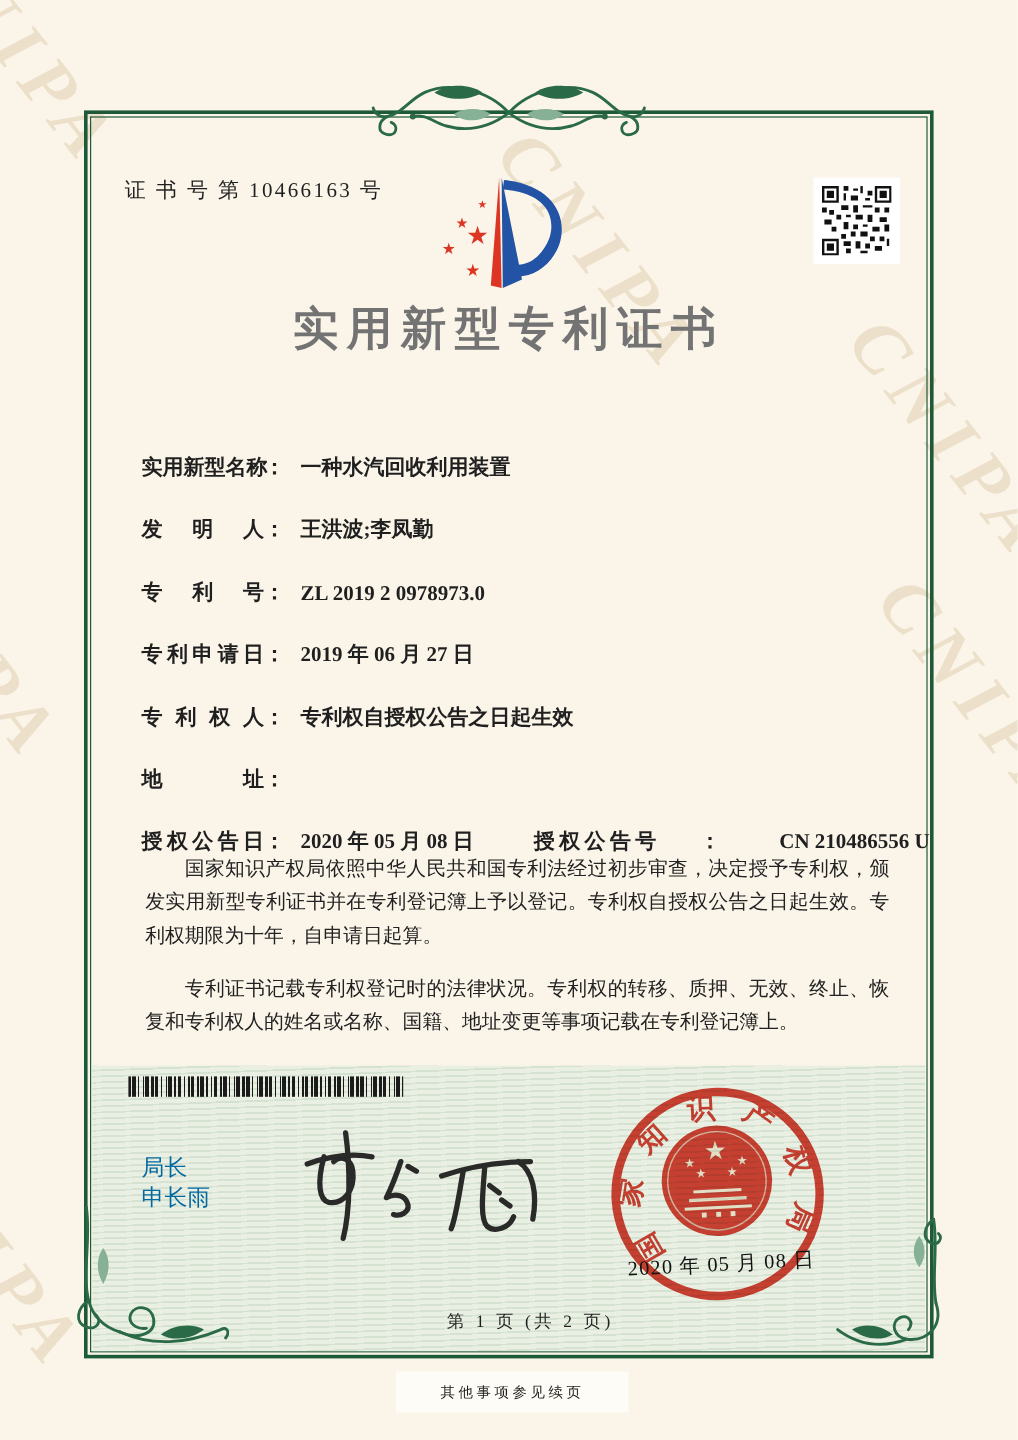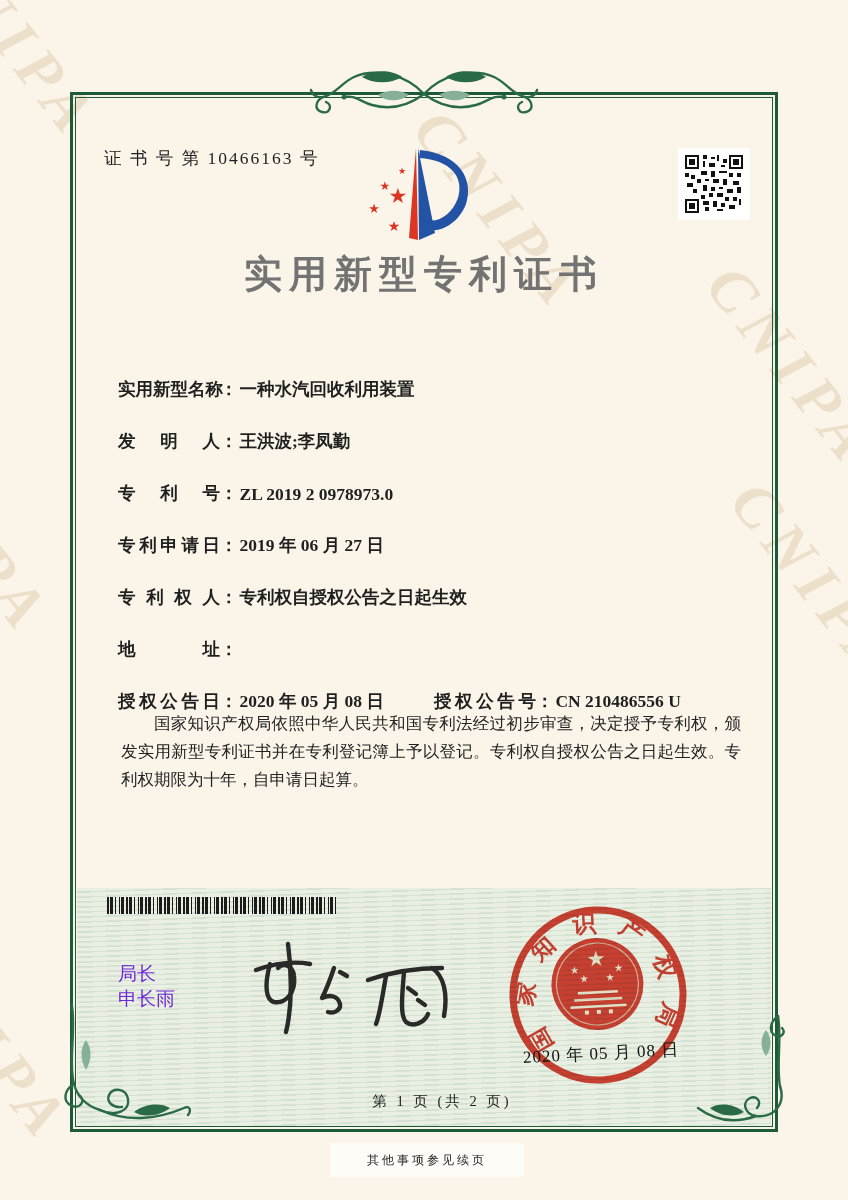--- a/index.html
+++ b/index.html
@@ -39,33 +39,33 @@
   .cert-no{left:104px;top:146px;font-size:17.5px;letter-spacing:2px;z-index:2;}
   .logo{left:340px;top:128px;z-index:2;}
   .qr-box{left:678px;top:148px;width:72px;height:72px;background:#ffffff;z-index:2;
     display:flex;align-items:center;justify-content:center;}
   .title{left:0;top:249px;width:100%;text-align:center;z-index:2;
     font-size:38px;font-weight:700;letter-spacing:7px;color:#737373;}
   
   .fields{left:118px;top:349px;z-index:2;font-size:17.5px;}
   .frow{display:flex;align-items:flex-end;height:52px;white-space:nowrap;font-weight:bold;}
   .flabel{display:inline-block;width:102px;text-align:justify;text-align-last:justify;}
-  .fvalue{margin-left:2px;}
-  .g2{display:inline-flex;align-items:baseline;margin-left:50px;}
+  .fvalue{margin-left:13px;}
+  .g2{display:inline-flex;align-items:baseline;margin-left:50px;gap:36px;}
   
   .body-text{left:105px;top:694px;width:652px;z-index:2;
     font-size:16.5px;line-height:28px;text-align:justify;color:#222;}
   .body-text p{margin:16px;text-indent:2em;}
   
   .barcode{left:107px;top:897px;width:229px;height:17px;z-index:2;
     background:repeating-linear-gradient(90deg,#1b1b1b 0 2px,transparent 2px 3px,
       #1b1b1b 3px 6px,transparent 6px 8px,#1b1b1b 8px 9px,transparent 9px 12px,
       #1b1b1b 12px 13px,transparent 13px 14px,#1b1b1b 14px 17px,transparent 17px 19px);}
   .official{left:118px;top:964px;z-index:2;
-    font-family:"Liberation Sans","DejaVu Sans",sans-serif;font-size:19px;color:#6d28d9;}
+    font-family:"Liberation Sans","DejaVu Sans",sans-serif;font-size:19px;color:#0369a1;}
   .official div{line-height:19px;}
   .official .nm{margin-top:6px;}
   .sig{left:236px;top:928px;z-index:3;}
   .seal{left:504px;top:901px;width:188px;height:188px;z-index:3;
     transform:rotate(-3deg);mix-blend-mode:multiply;}
   .seal svg{position:absolute;inset:0;}
   .seal-date{position:absolute;left:-8px;right:-8px;bottom:24px;text-align:center;
     font-size:17px;letter-spacing:1px;color:#141414;}
   .pageinfo{left:0;top:1092px;width:100%;text-align:center;z-index:2;
     font-size:14.5px;letter-spacing:3px;transform:translateX(18px);}
@@ -183,20 +183,21 @@
     <span class="g2">
       <span class="flabel">授权公告号</span>
         <span>：</span>
       <span class="fvalue">CN 210486556 U</span>
     </span>
   </div>
 </div>
 
 <div class="abs body-text">
   <p>国家知识产权局依照中华人民共和国专利法经过初步审查，决定授予专利权，颁发实用新型专利证书并在专利登记簿上予以登记。专利权自授权公告之日起生效。专利权期限为十年，自申请日起算。</p>
+  <p>专利证书记载专利权登记时的法律状况。专利权的转移、质押、无效、终止、恢复和专利权人的姓名或名称、国籍、地址变更等事项记载在专利登记簿上。</p>
 </div>
 
 <div class="abs barcode"></div>
 
 <div class="abs official">
   <div>局长</div>
   <div class="nm">申长雨</div>
 </div>
 
 <svg class="abs sig" width="228" height="112" viewBox="0 0 228 112" fill="none" stroke="#161616" stroke-width="4.4" stroke-linecap="round" stroke-linejoin="round" opacity=".9">

